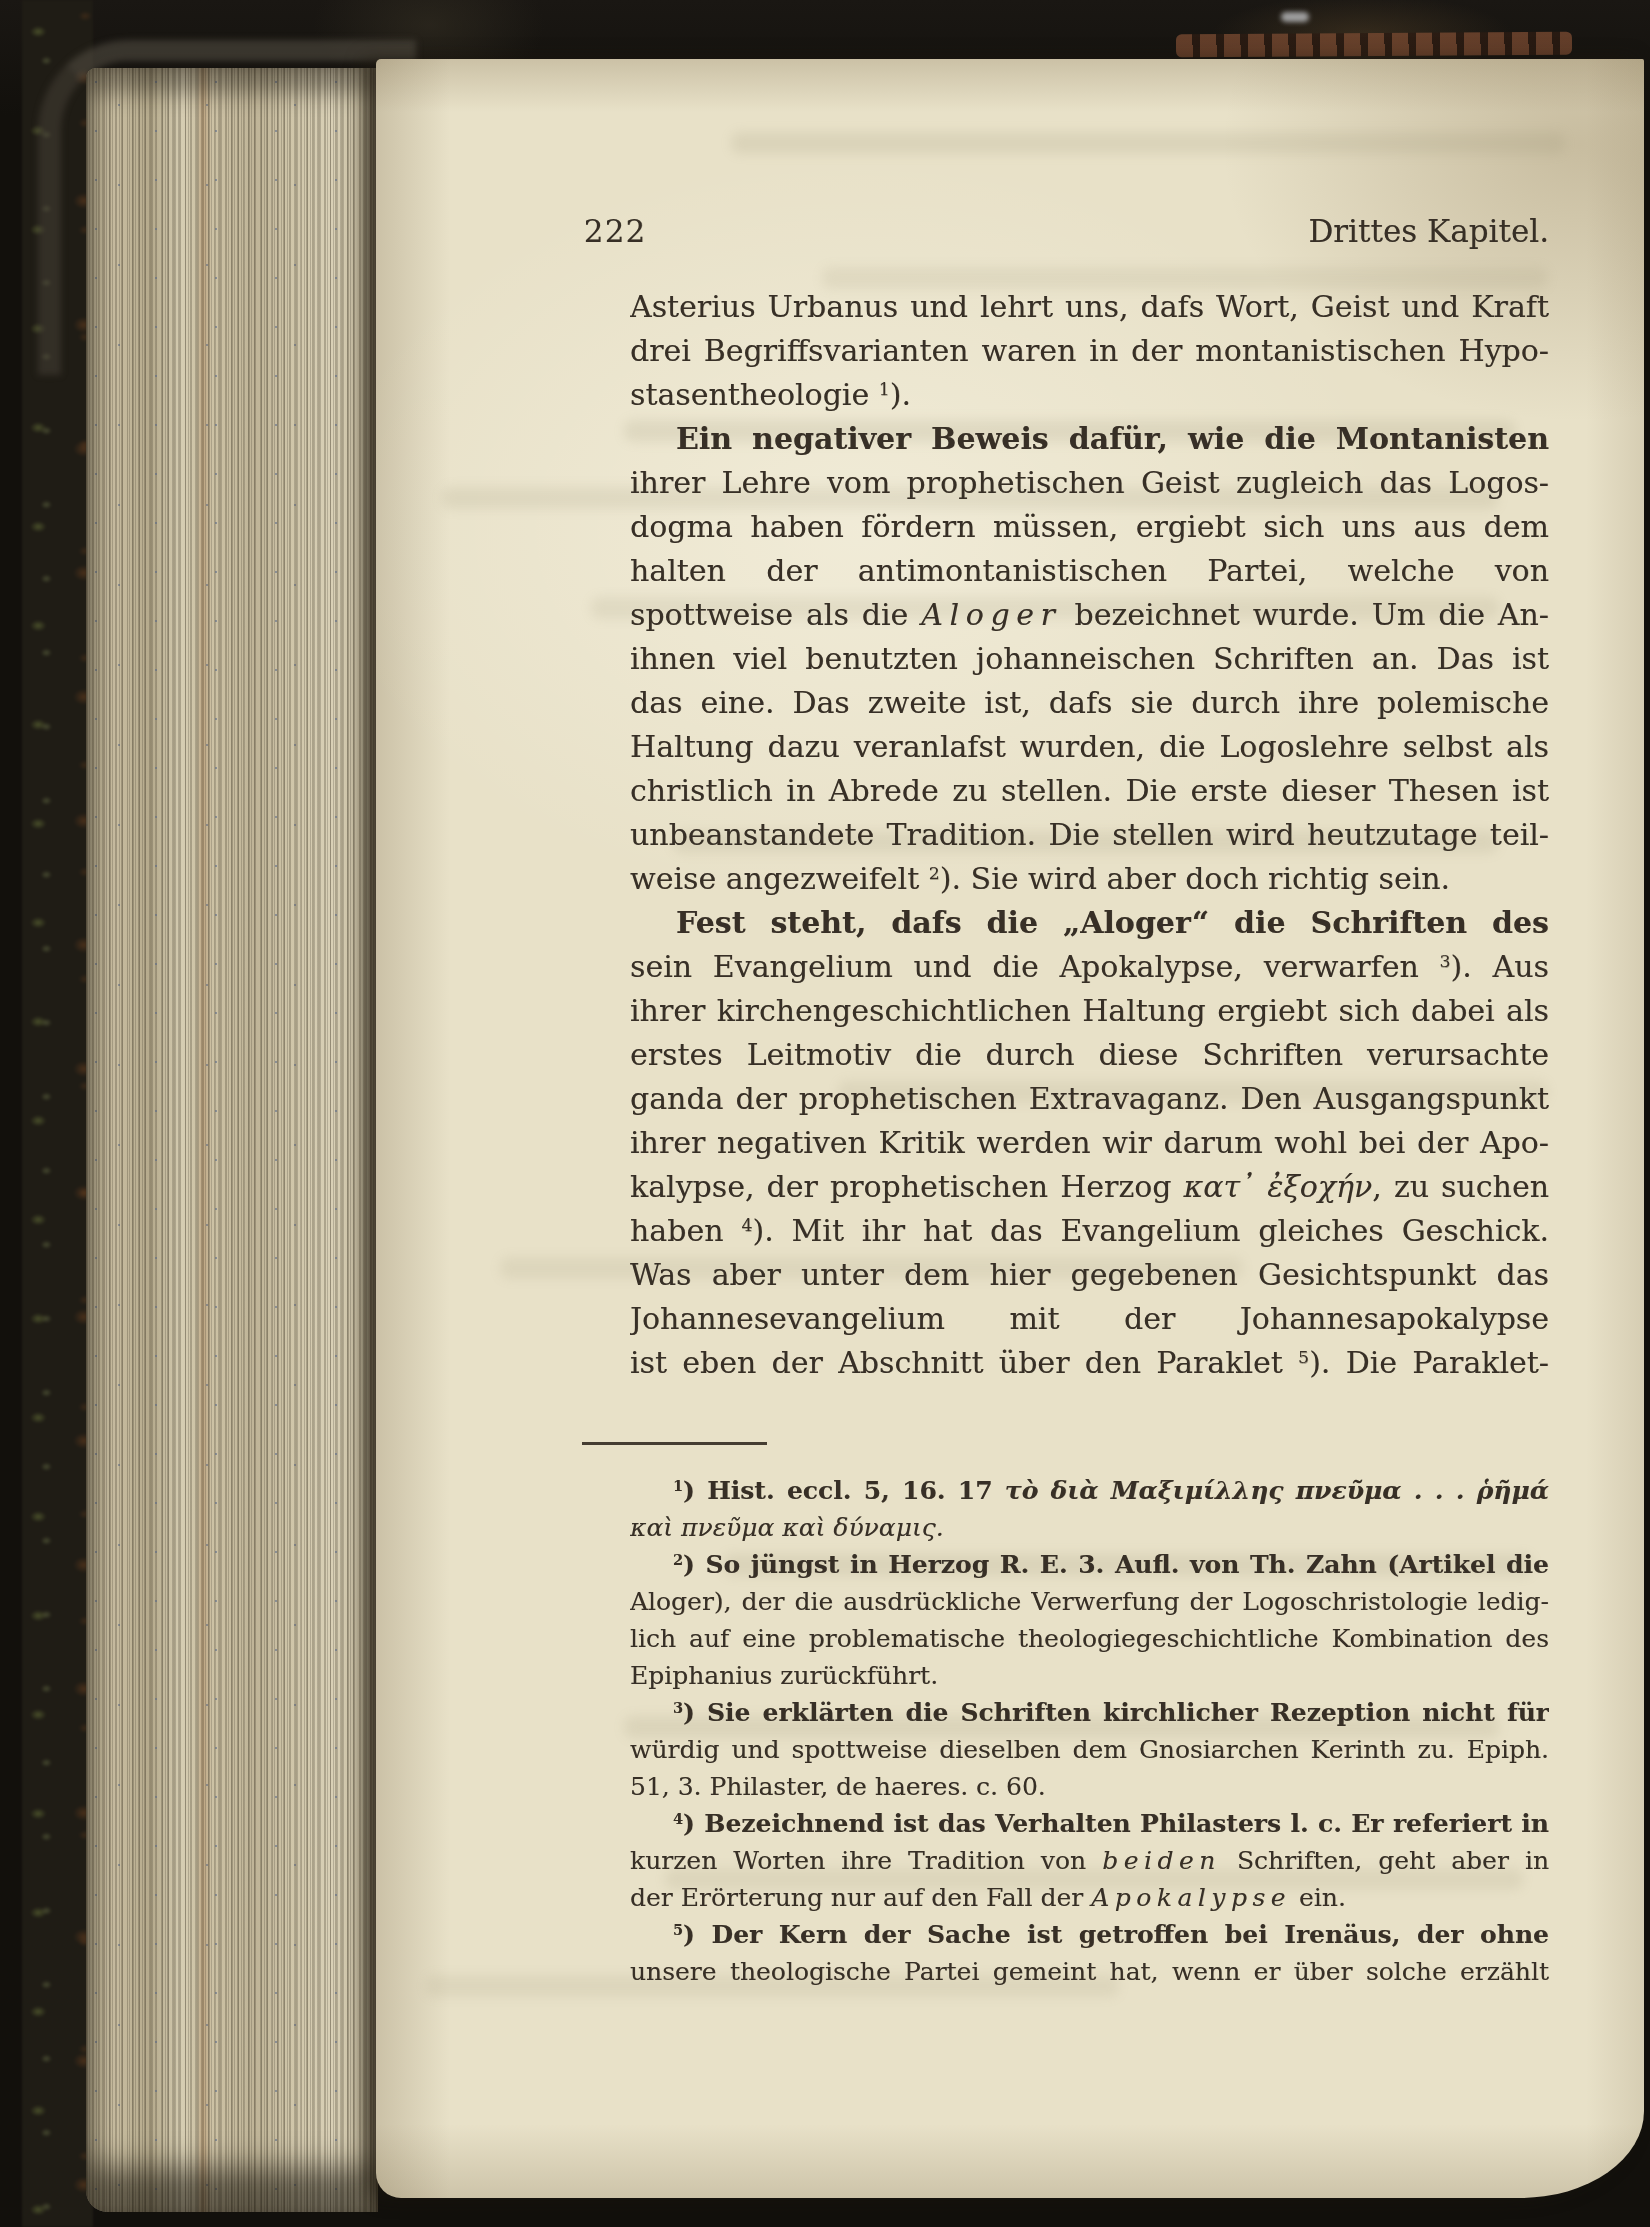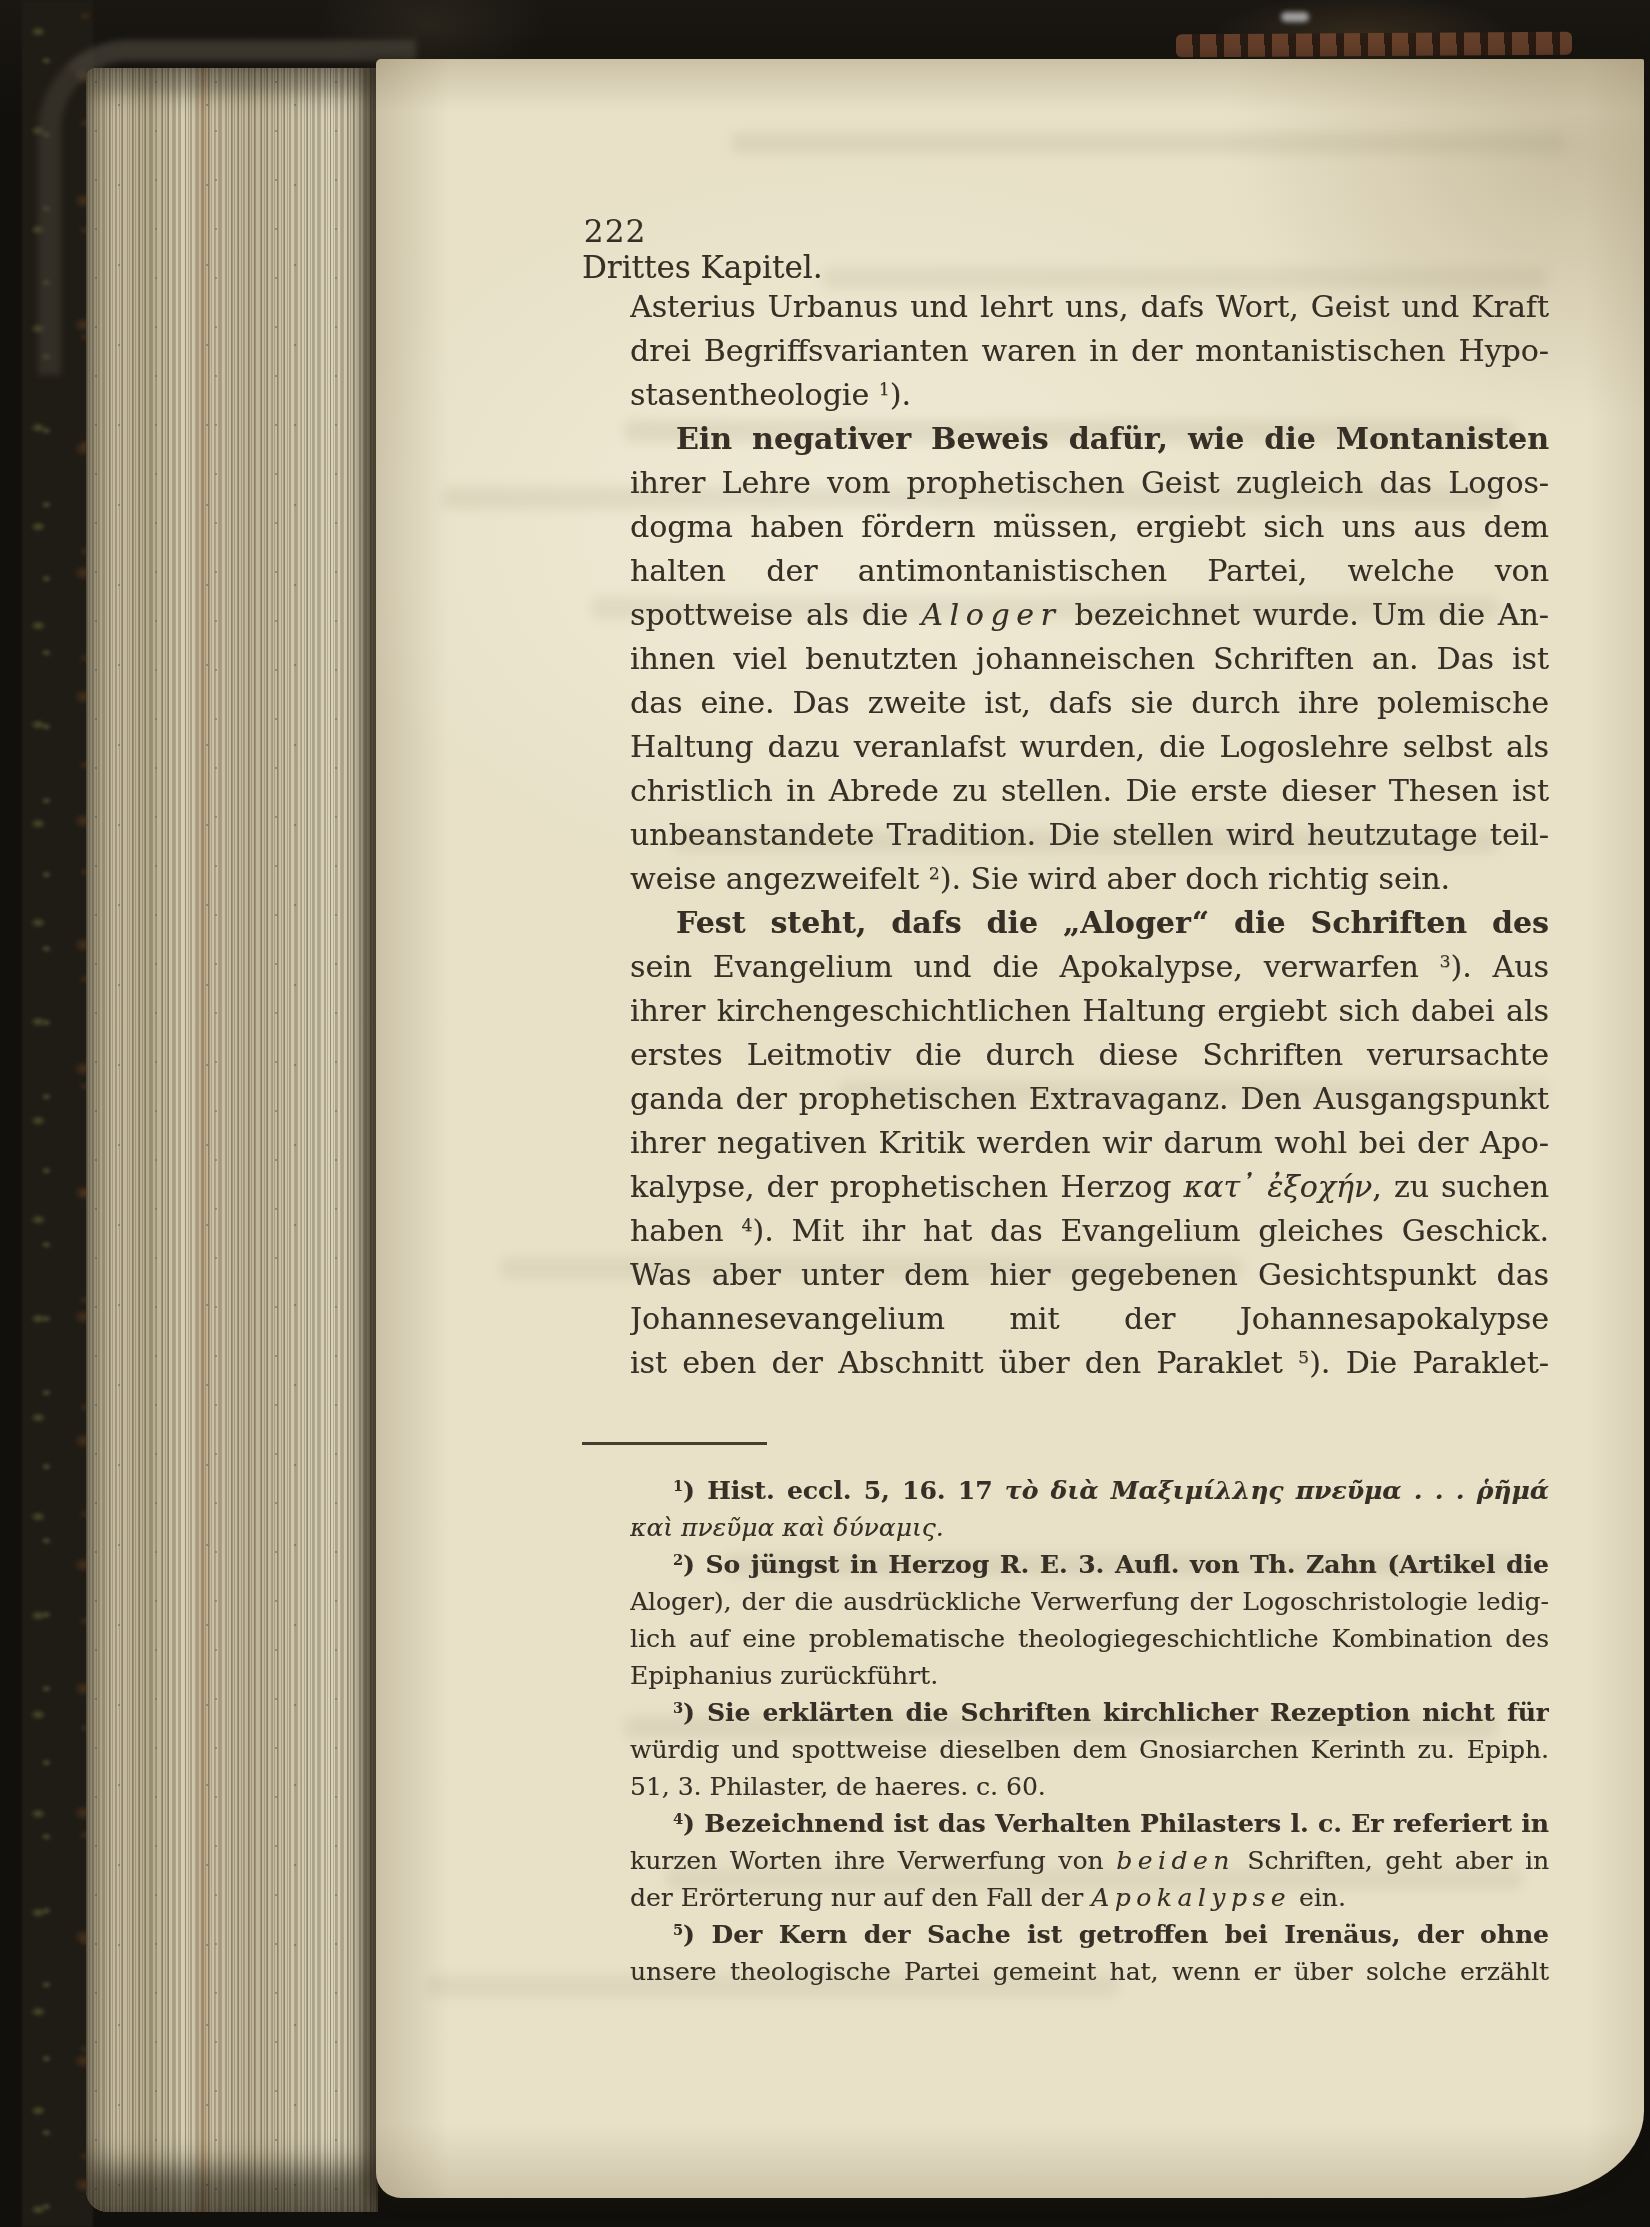--- a/index.html
+++ b/index.html
@@ -90,21 +90,21 @@
   }
 
   
   .content {
     position: absolute; left: 206px; top: 0; width: 967px;
     color: #372f26;
     text-shadow: 0.3px 0.3px 0.6px rgba(44,36,26,.35);
   }
   .header-row { position: absolute; top: 154px; left: 0; width: 100%; height: 46px; font-size: 31px; }
   .page-number { position: absolute; left: 1.7px; top: 0; letter-spacing: .04em; }
-  .running-header { display: block; width: 100%; text-align: left; margin-top: 36px; }
+  .running-header { display: block; width: 100%; text-align: right; }
 
   .body-lines { position: absolute; top: 226px; left: 0; width: 100%; font-size: 30px; }
   .body-lines .line { height: 44px; line-height: 44px; }
 
   .line {
     text-align: justify; text-align-last: justify;
     overflow: hidden; white-space: normal; margin-left: 48px;
   }
   .line.last { text-align-last: left; }
   .line.indent { padding-left: 46px; font-weight: bold; }
@@ -187,21 +187,21 @@
           <div class="line indent"><sup>1</sup><span>) Hist. eccl. 5, 16. 17 </span><span class="it">τὸ διὰ Μαξιμίλλης πνεῦμα . . . ῥῆμά εἰμι</span></div>
           <div class="line last"><span class="it">καὶ πνεῦμα καὶ δύναμις.</span></div>
           <div class="line indent"><sup>2</sup><span>) So jüngst in Herzog R. E. 3. Aufl. von Th. Zahn (Artikel die</span></div>
           <div class="line"><span>Aloger), der die ausdrückliche Verwerfung der Logoschristologie ledig-</span></div>
           <div class="line"><span>lich auf eine problematische theologiegeschichtliche Kombination des</span></div>
           <div class="line last"><span>Epiphanius zurückführt.</span></div>
           <div class="line indent"><sup>3</sup><span>) Sie erklärten die Schriften kirchlicher Rezeption nicht für</span></div>
           <div class="line"><span>würdig und spottweise dieselben dem Gnosiarchen Kerinth zu. Epiph.</span></div>
           <div class="line last"><span>51, 3. Philaster, de haeres. c. 60.</span></div>
           <div class="line indent"><sup>4</sup><span>) Bezeichnend ist das Verhalten Philasters l. c. Er referiert in</span></div>
-          <div class="line"><span>kurzen Worten ihre Verwerfung von </span><span class="sp">beiden</span><span> Schriften, geht aber in</span></div>
+          <div class="line"><span>kurzen Worten ihre Tradition von </span><span class="sp">beiden</span><span> Schriften, geht aber in</span></div>
           <div class="line last"><span>der Erörterung nur auf den Fall der </span><span class="sp">Apokalypse</span><span> ein.</span></div>
           <div class="line indent"><sup>5</sup><span>) Der Kern der Sache ist getroffen bei Irenäus, der ohne Zweifel</span></div>
           <div class="line"><span>unsere theologische Partei gemeint hat, wenn er über solche erzählt</span></div>
         </div>
     </div>
   </div>
 </div>
 
 
 </body></html>

